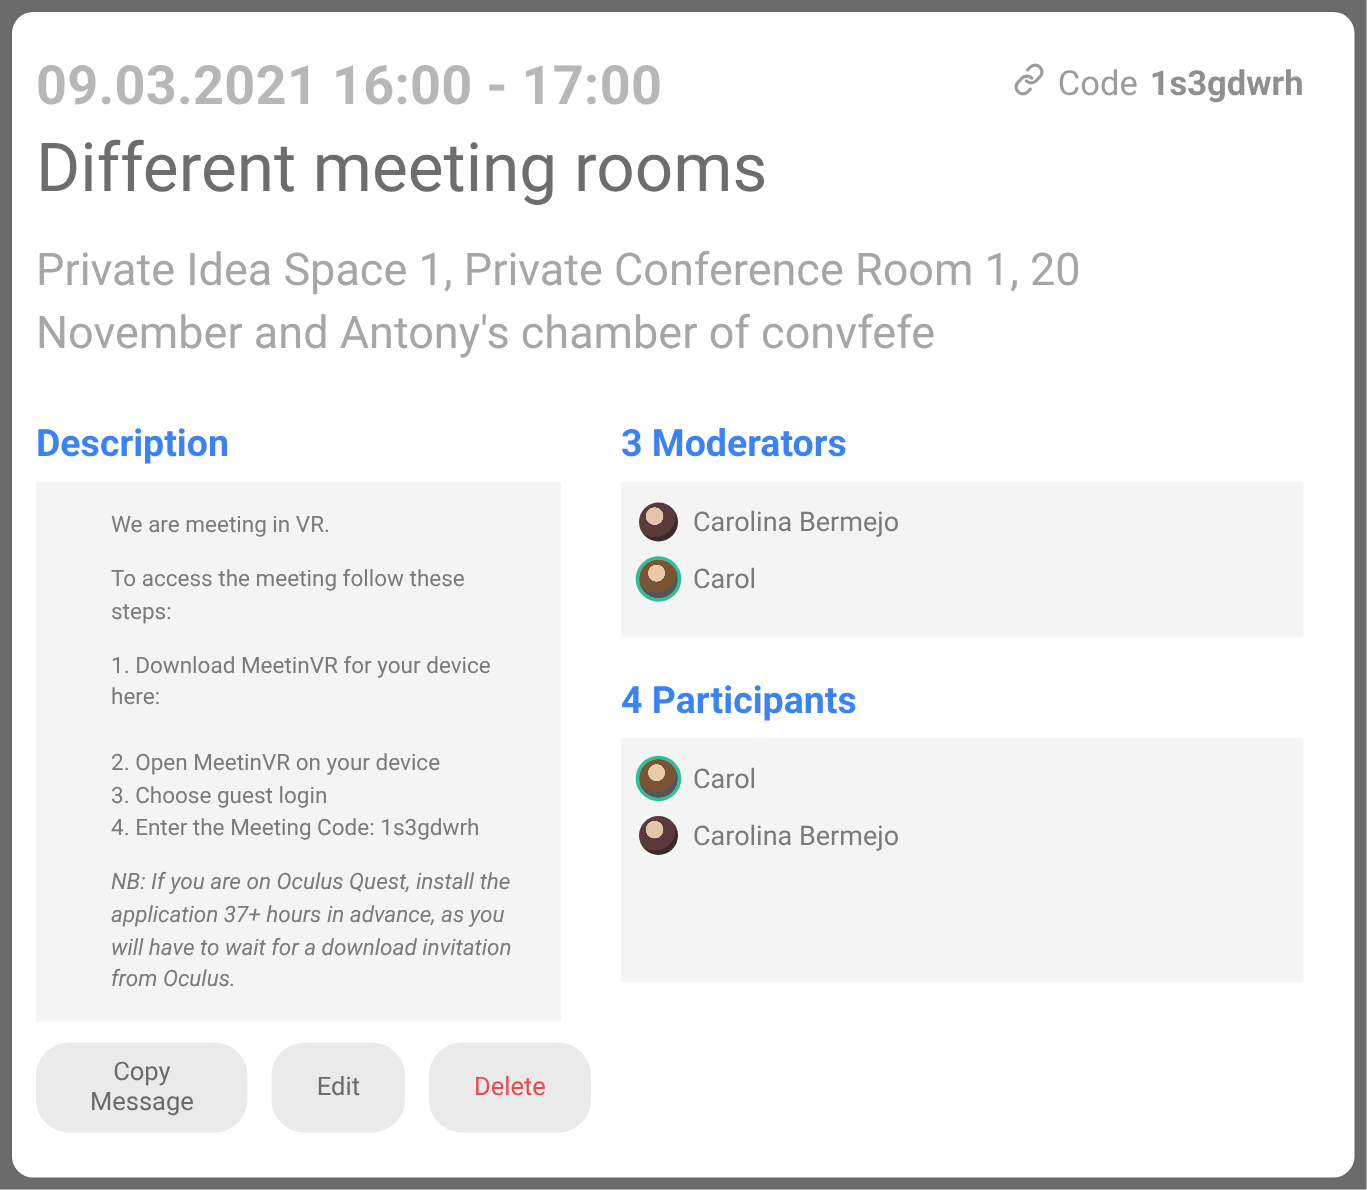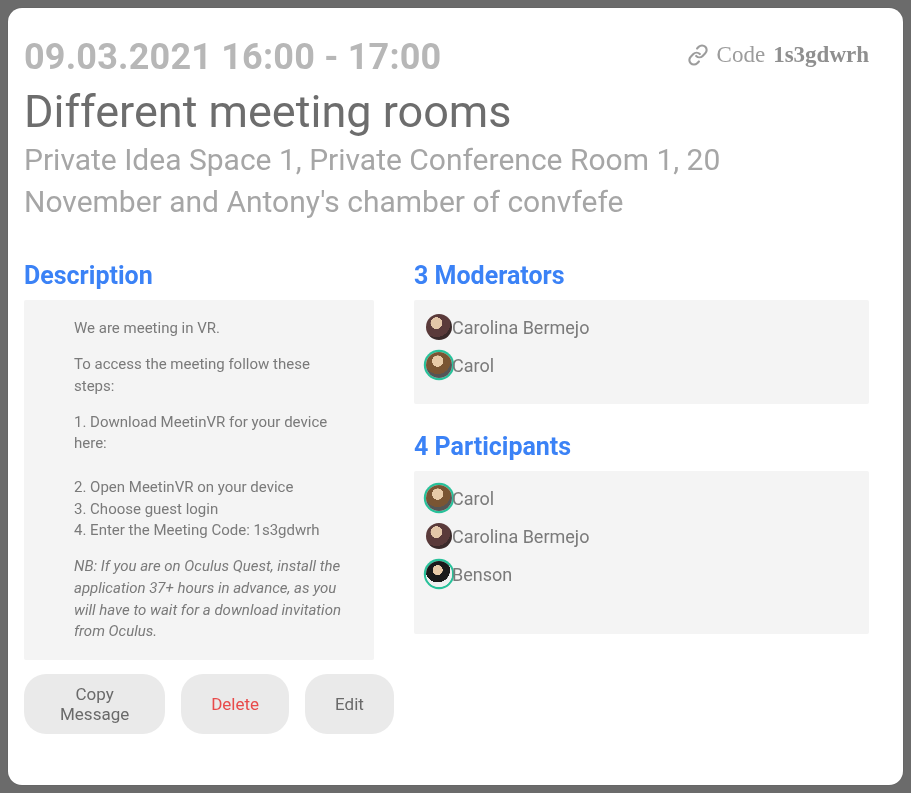--- a/index.html
+++ b/index.html
@@ -26,26 +26,24 @@
   }
   .datetime {
     font-size:36px;
     font-weight:700;
     color:#b7b7b7;
     line-height:1.1;
     letter-spacing:0.2px;
   }
   .code-wrap {
     display:flex;
-    align-items:center;
     gap:8px;
     color:#9c9c9c;
     font-size:23px;
     margin-top:4px;
-    font-family:Liberation Serif, serif;
   }
   .code-wrap .code-value {
     font-weight:700;
     color:#8f8f8f;
   }
   .code-icon {
     display:inline-flex;
     width:22px;
     height:22px;
     color:#9c9c9c;
@@ -54,21 +52,21 @@
     font-size:45px;
     font-weight:400;
     color:#6d6d6d;
     margin-top:8px;
     line-height:1.15;
   }
   .rooms {
     font-size:30px;
     color:#a6a6a6;
     line-height:1.4;
-    margin-top:2px;
+    margin-top:23px;
     max-width:780px;
   }
   .body-grid {
     display:grid;
     grid-template-columns: 350px 1fr;
     gap:40px;
     margin-top:38px;
   }
   .section-h {
     font-size:25px;
@@ -95,20 +93,21 @@
     border-radius:2px;
     padding:8px 8px;
     overflow-y:scroll;
   }
   .people-list1 { height:104px; }
   .people-list2 { height:163px; margin-bottom:0; }
   .gap { height:28px; }
   .person {
     display:flex;
     align-items:center;
+    gap:10px;
     padding:6px 4px;
     font-size:18px;
     color:#7a7a7a;
   }
   .avatar {
     width:26px; height:26px;
     border-radius:50%;
     background-size:cover;
     background-position:center;
     flex-shrink:0;
@@ -171,22 +170,22 @@
           <br>
           <span>2. Open MeetinVR on your device</span><br>
           <span>3. Choose guest login</span><br>
           <span>4. Enter the Meeting Code: 1s3gdwrh</span>
         </p>
         <p class="desc-note">NB: If you are on Oculus Quest, install the application 37+ hours in advance, as you will have to wait for a download invitation from Oculus.</p>
       </div>
 
       <div class="btn-row">
         <button class="btn btn-wide">Copy Message</button>
+        <button class="btn">Edit</button>
         <button class="btn btn-danger">Delete</button>
-        <button class="btn">Edit</button>
       </div>
     </div>
 
     <div class="people-area">
       <h3 class="section-h">3 Moderators</h3>
       <div class="people-list people-list1" id="moderators-list">
           <div class="person">
             <div class="avatar av-carolina"></div>
             <span>Carolina Bermejo</span>
           </div>
@@ -201,21 +200,17 @@
       <h3 class="section-h">4 Participants</h3>
       <div class="people-list people-list2" id="participants-list">
           <div class="person">
             <div class="avatar av-carol ring"></div>
             <span>Carol</span>
           </div>
           <div class="person">
             <div class="avatar av-carolina"></div>
             <span>Carolina Bermejo</span>
           </div>
-          <div class="person">
-            <div class="avatar av-benson ring"></div>
-            <span>Benson</span>
-          </div>
         </div>
     </div>
 
   </div>
 </div>
 
 </body></html>

